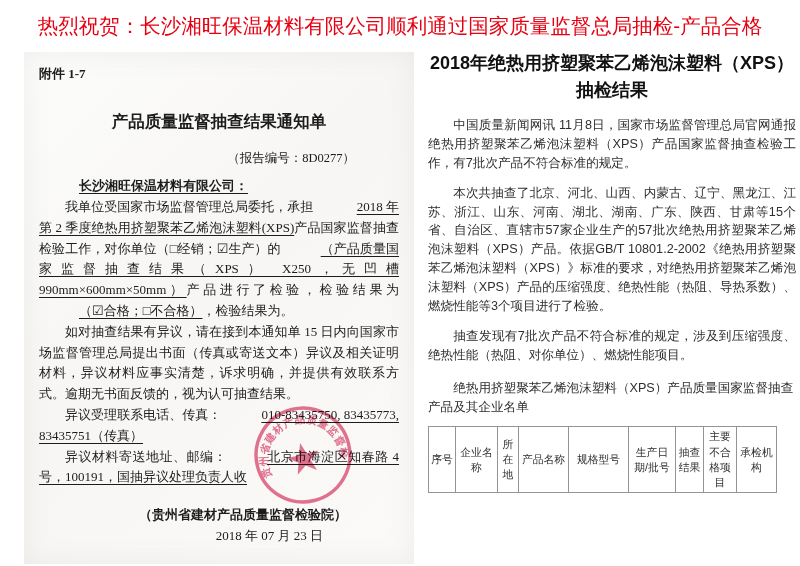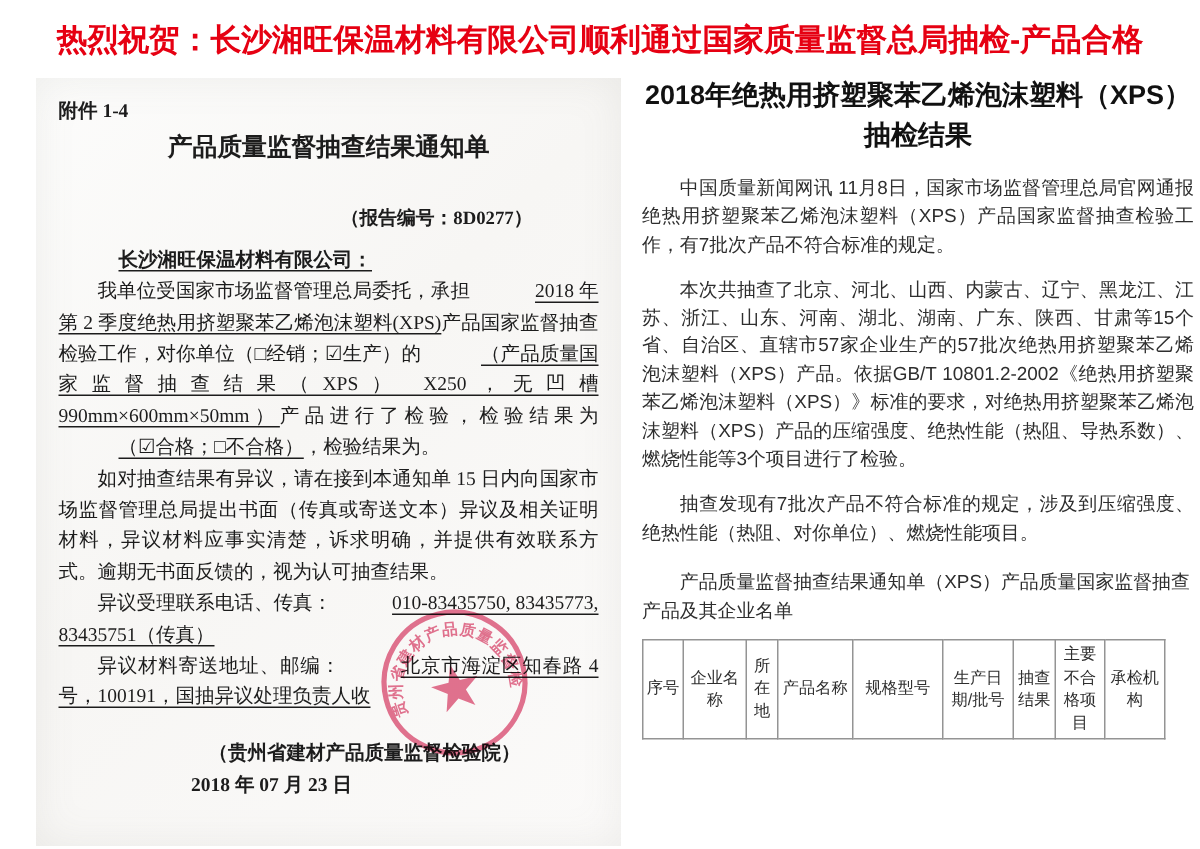--- a/index.html
+++ b/index.html
@@ -2,39 +2,39 @@
 <html><head>
 <meta charset="utf-8">
 <style>
   * { margin:0; padding:0; box-sizing:border-box; }
   html,body { width:800px; height:566px; background:#ffffff; overflow:hidden;
               font-family:"Liberation Sans","DejaVu Sans",sans-serif; }
   #page { position:relative; width:800px; height:566px; background:#ffffff; }
 
   
   .banner { position:absolute; left:0; top:12px; width:800px; text-align:center;
-            font-size:20.5px; font-weight:bold; color:#e60012; letter-spacing:0;
+            font-size:20.5px; font-weight:normal; color:#e60012; letter-spacing:0;
             white-space:nowrap; }
 
   
   .notice { position:absolute; left:24px; top:52px; width:390px; height:512px;
             padding:6px 15px 0 15px;
             background:linear-gradient(135deg,#fcfcfb 0%,#f7f6f4 45%,#fbfaf9 100%);
             box-shadow:inset 0 0 28px rgba(120,115,105,.10);
             font-family:"Liberation Serif","DejaVu Serif",serif;
             font-size:13px; color:#1c1c1c; line-height:1.6; }
   .attach { margin-top:6px; font-weight:600; }
-  .doc-title { margin-top:0; text-align:center; font-size:16.5px; font-weight:bold; }
-  .report-no { margin-top:24px; text-align:right; padding-right:44px; font-weight:700;
+  .doc-title { margin-top:24px; text-align:center; font-size:16.5px; font-weight:bold; }
+  .report-no { margin-top:13px; text-align:right; padding-right:44px; font-weight:400;
                font-size:12.5px; }
   .greeting { margin-top:8px; font-weight:600; }
   .para { text-align:justify; text-indent:2em; }
   .u { text-decoration:underline; text-underline-offset:3px;margin-left:40px; }
   .sign { margin-top:17px; text-align:right; padding-right:52px; font-weight:600; }
-  .sign-date { text-align:center; padding-right:76px; font-weight:700; }
+  .sign-date { text-align:right; padding-right:76px; font-weight:400; }
 
   
   .stamp { position:absolute; left:228px; top:352px; width:102px; height:102px;
            transform:rotate(-14deg); opacity:.82; mix-blend-mode:multiply;
            pointer-events:none; }
 
   
   .article { position:absolute; left:428px; top:50px; width:368px; height:516px;
              color:#2e2e2e; font-size:12.6px; line-height:1.5; }
   .art-title { text-align:center; font-size:18px; font-weight:bold; color:#111;
@@ -50,21 +50,21 @@
   table.results thead tr { height:56px; }
 </style>
 </head>
 <body>
 
 <div id="page">
 
   <div class="banner">热烈祝贺：长沙湘旺保温材料有限公司顺利通过国家质量监督总局抽检-产品合格</div>
 
   <div class="notice">
-    <div class="attach">附件 1-4</div>
+    <div class="attach">附件 1-7</div>
     <div class="doc-title">产品质量监督抽查结果通知单</div>
     <div class="report-no">（报告编号：8D0277）</div>
     <div class="greeting"><span class="u">长沙湘旺保温材料有限公司：</span></div>
 
     <div class="para"><span>我单位受国家市场监督管理总局委托，承担 </span><span class="u">2018 年第 2 季度绝热用挤塑聚苯乙烯泡沫塑料(XPS)</span><span>产品国家监督抽查检验工作，对你单位（□经销；☑生产）的</span><span class="u">（产品质量国家监督抽查结果（XPS） X250，无凹槽 990mm×600mm×50mm）</span><span>产品进行了检验，检验结果为</span><span class="u">（☑合格；□不合格）</span><span>，检验结果为。</span></div>
 
     <div class="para">如对抽查结果有异议，请在接到本通知单 15 日内向国家市场监督管理总局提出书面（传真或寄送文本）异议及相关证明材料，异议材料应事实清楚，诉求明确，并提供有效联系方式。逾期无书面反馈的，视为认可抽查结果。</div>
 
     <div class="para"><span>异议受理联系电话、传真：</span><span class="u">010-83435750, 83435773, 83435751（传真）</span></div>
 
@@ -85,21 +85,21 @@
     </svg>
   </div>
 
   <div class="article">
     <div class="art-title">2018年绝热用挤塑聚苯乙烯泡沫塑料（XPS）抽检结果</div>
 
     <p class="art-p">中国质量新闻网讯  11月8日，国家市场监督管理总局官网通报绝热用挤塑聚苯乙烯泡沫塑料（XPS）产品国家监督抽查检验工作，有7批次产品不符合标准的规定。</p>
     <p class="art-p">本次共抽查了北京、河北、山西、内蒙古、辽宁、黑龙江、江苏、浙江、山东、河南、湖北、湖南、广东、陕西、甘肃等15个省、自治区、直辖市57家企业生产的57批次绝热用挤塑聚苯乙烯泡沫塑料（XPS）产品。依据GB/T 10801.2-2002《绝热用挤塑聚苯乙烯泡沫塑料（XPS）》标准的要求，对绝热用挤塑聚苯乙烯泡沫塑料（XPS）产品的压缩强度、绝热性能（热阻、导热系数）、燃烧性能等3个项目进行了检验。</p>
     <p class="art-p">抽查发现有7批次产品不符合标准的规定，涉及到压缩强度、绝热性能（热阻、对你单位）、燃烧性能项目。</p>
 
-    <div class="art-caption">产品质量监督抽查结果通知单（XPS）产品质量国家监督抽查产品及其企业名单</div>
+    <div class="art-caption">绝热用挤塑聚苯乙烯泡沫塑料（XPS）产品质量国家监督抽查产品及其企业名单</div>
 
     <table class="results">
       <colgroup>
         <col style="width:27px">
           <col style="width:42px">
           <col style="width:21px">
         <col style="width:50px">
           <col style="width:60px">
           <col style="width:47px">
         <col style="width:28px">

